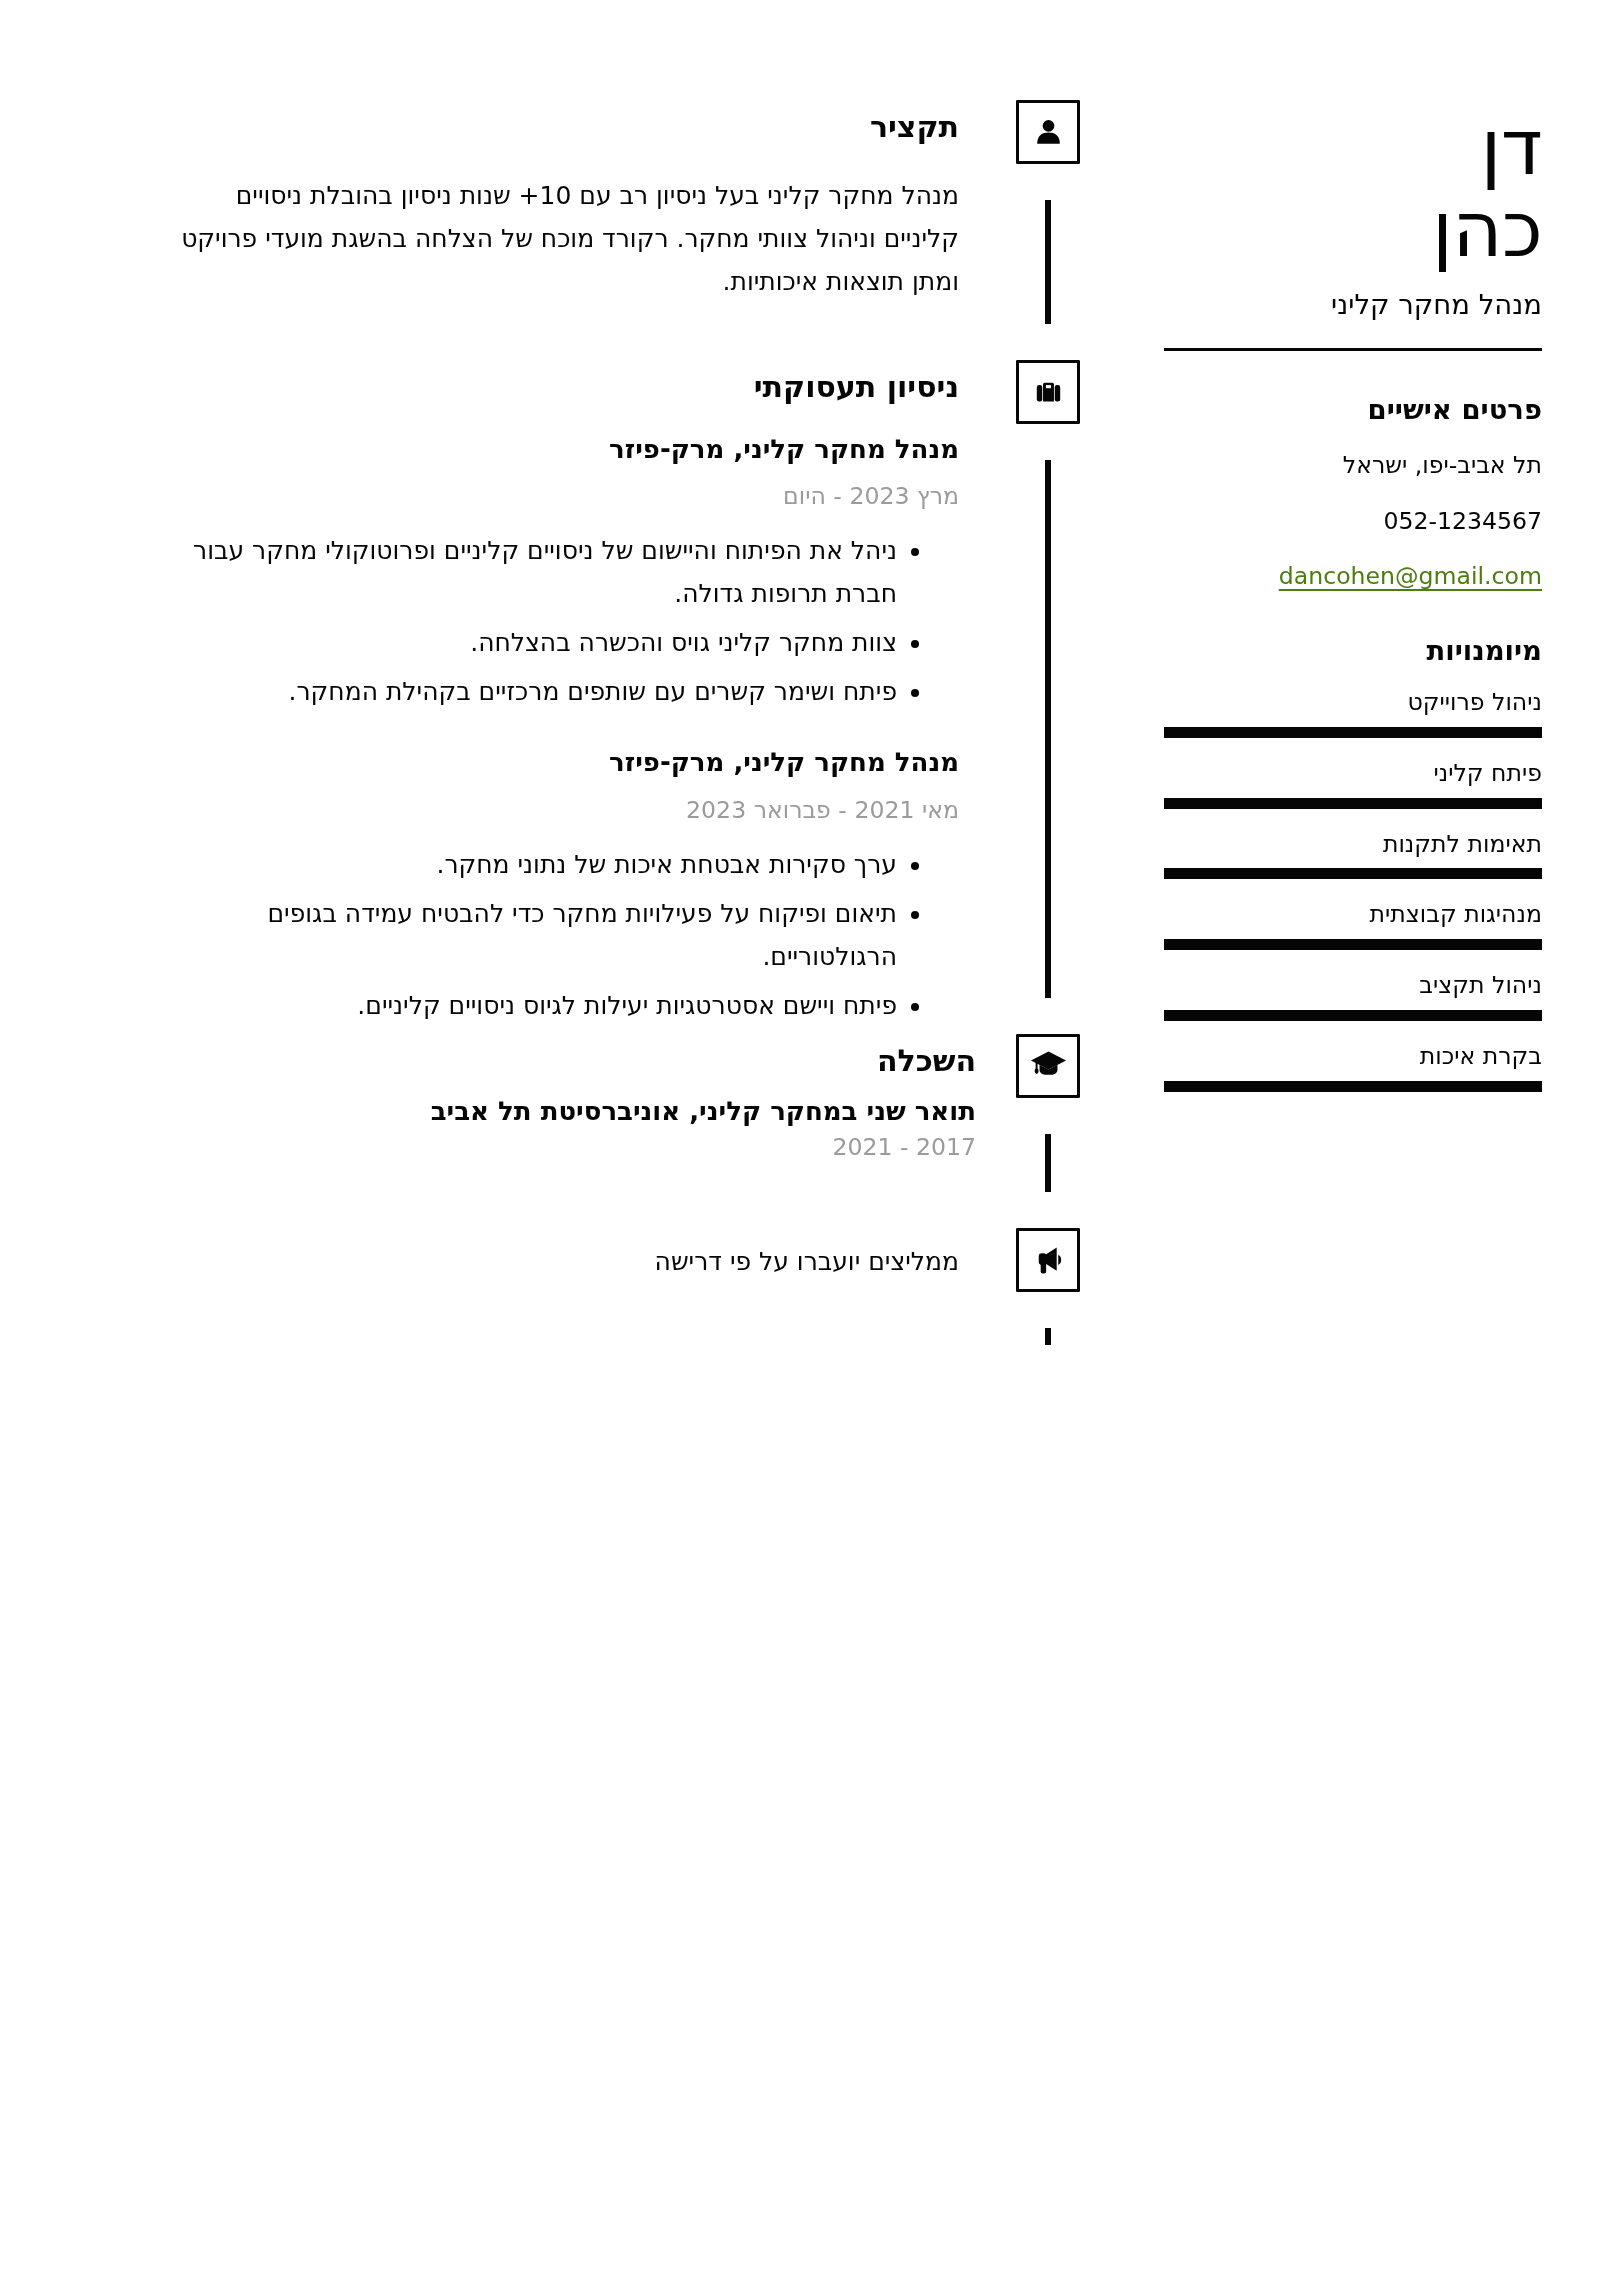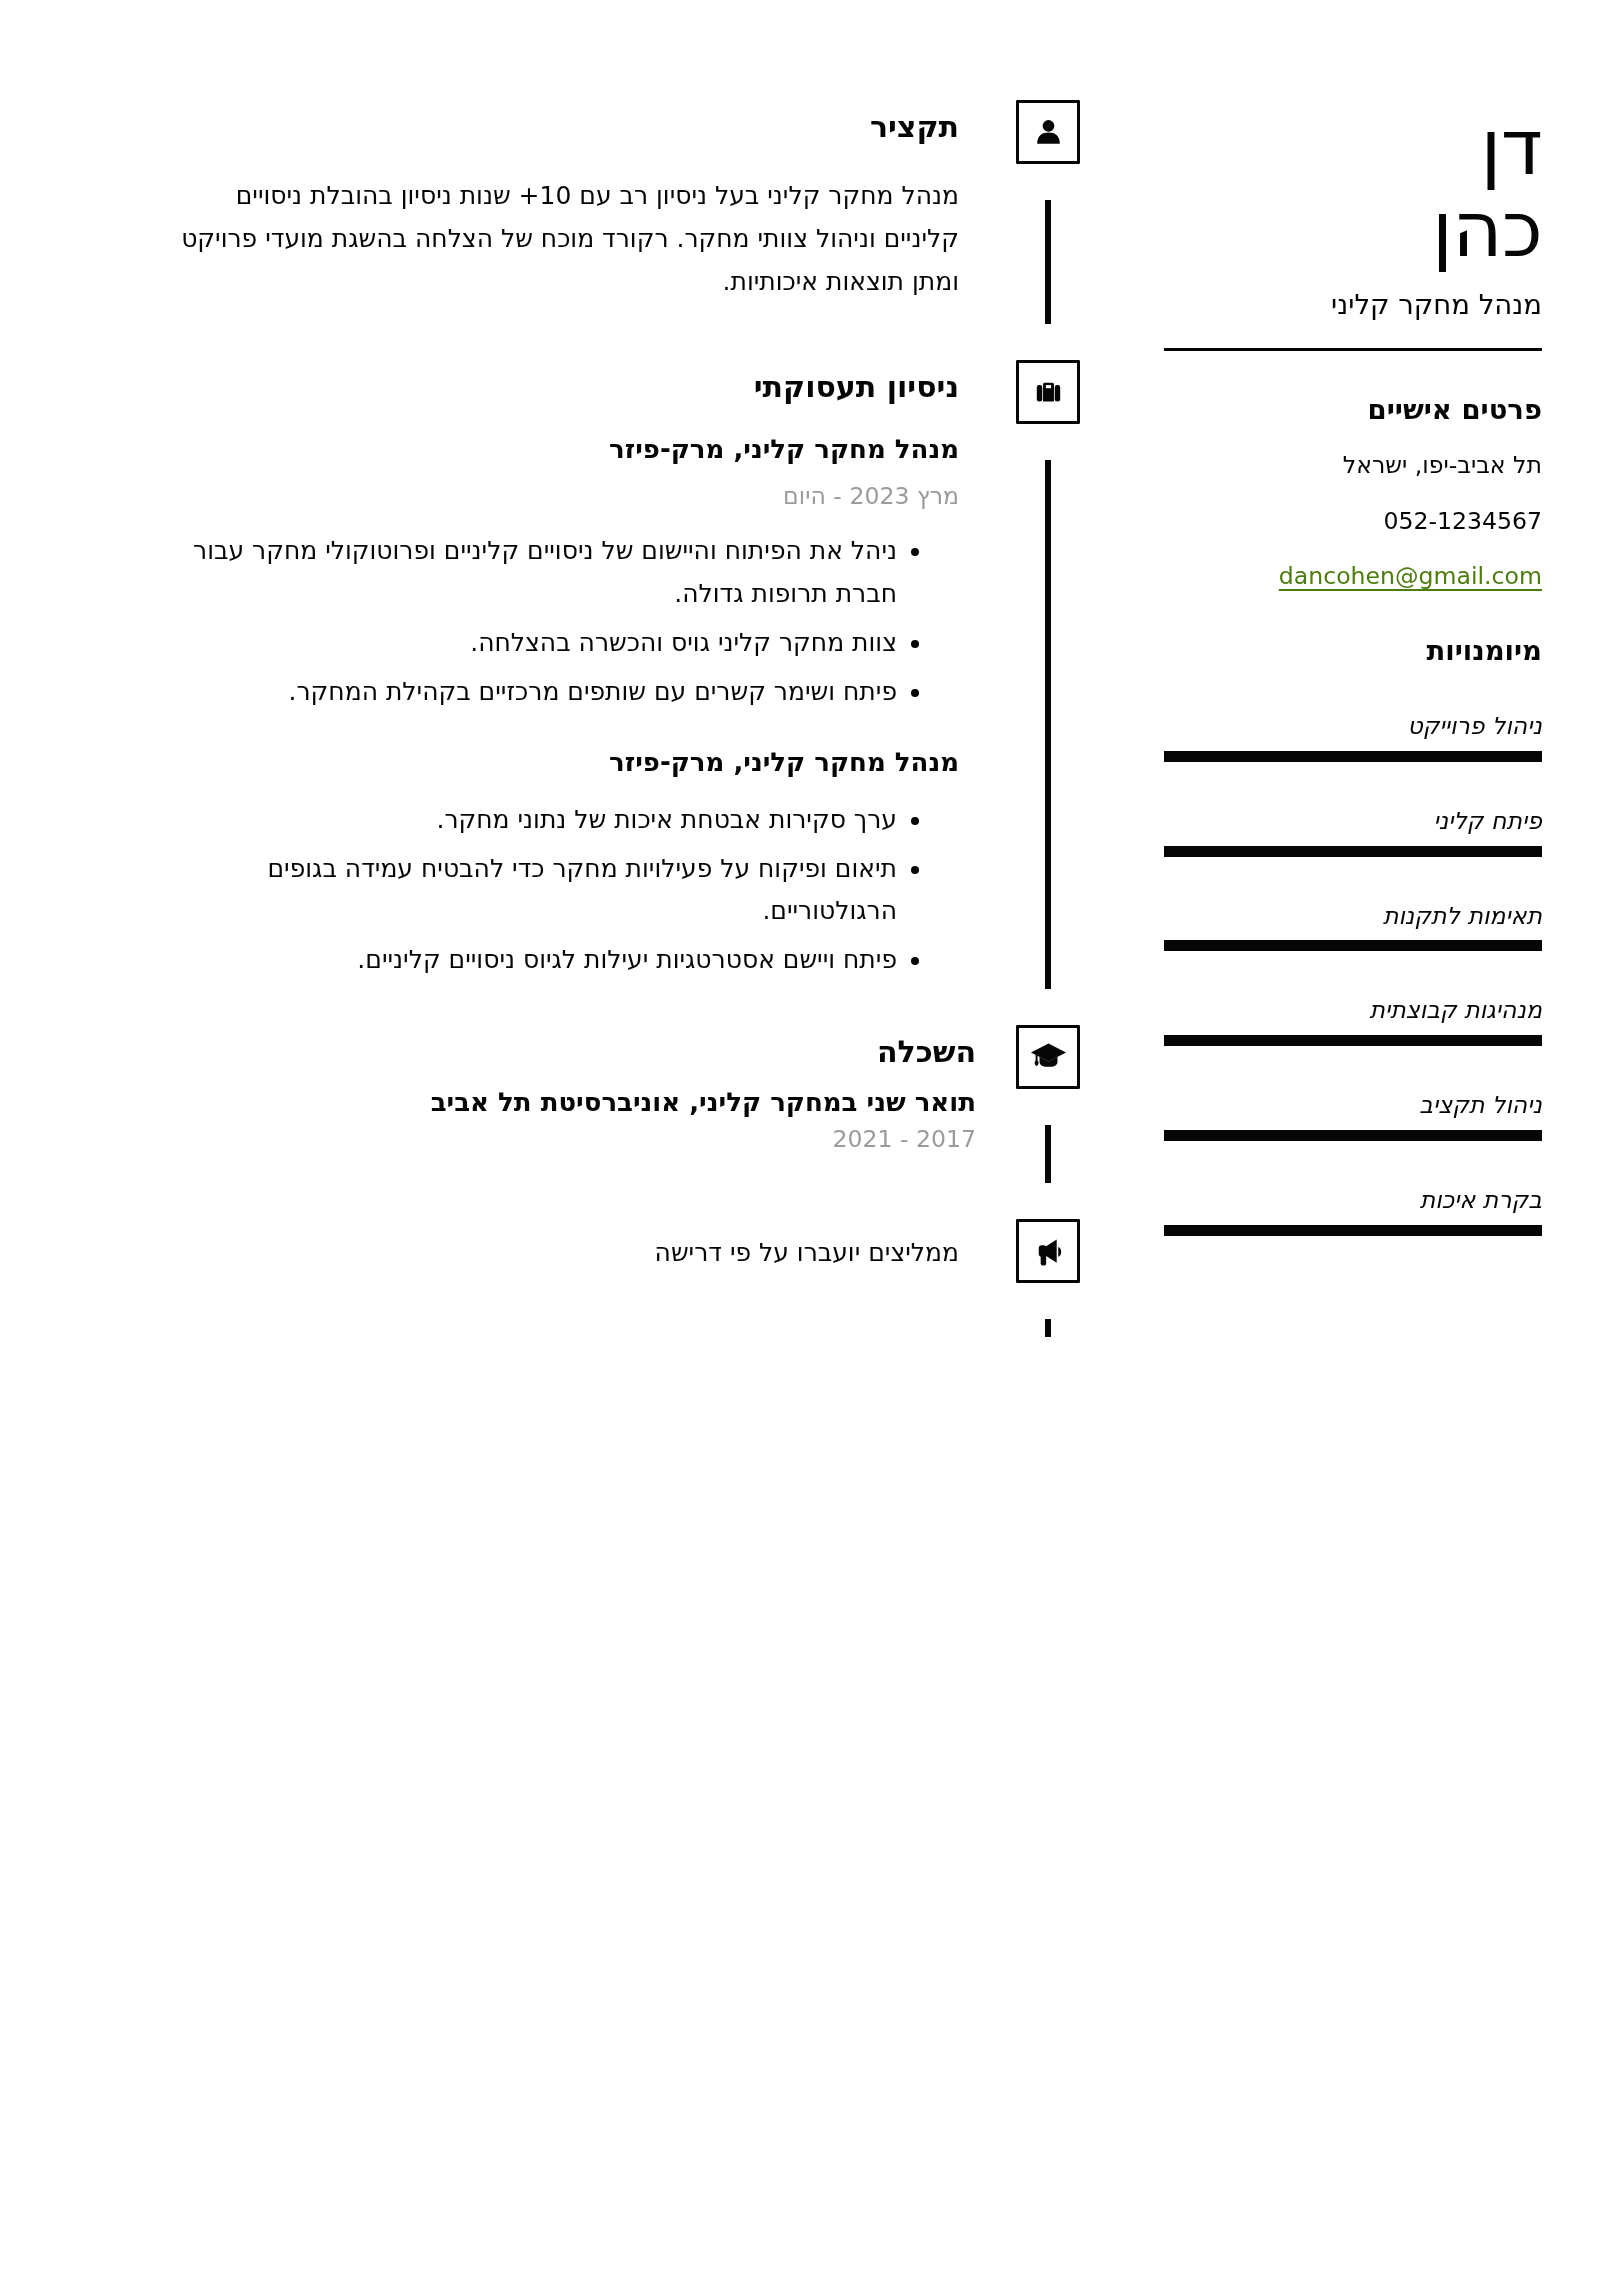--- a/index.html
+++ b/index.html
@@ -25,21 +25,21 @@
     padding-top: 107px;
     box-sizing: border-box;
   }
   .name { font-size: 77px; line-height: 1.06; font-weight: 400; letter-spacing: -0.7px; }
   .person-title { font-size: 27.5px; line-height: 1.25; margin-top: 17px; }
   .divider { height: 3.9px; background: #060606; margin-top: 26px; width: 100%; }
   .side-heading { font-size: 27.5px; font-weight: 700; line-height: 1.2; margin-top: 42px; }
   .contact-item { font-size: 23.6px; line-height: 1.32; margin-top: 24px; }
   .contact-item a { color: #4d7c0f; text-underline-offset: 4.6px; }
   .skills-list { margin-top: 6.5px; }
-  .skill { margin-top: 44px; font-style: italic; }
+  .skill { margin-top: 20px; }
   .skill-label { font-size: 23.6px; line-height: 1.3; }
   .skill-track { margin-top: 9.2px; width: 100%; }
   .skill-fill { height: 11px; background: #060606; width: 100%; }
 
   
   .main {
     flex: 1 1 auto;
     margin-inline-start: 84px; 
     margin-inline-end: 174px;   
     padding-top: 100px;
@@ -178,20 +178,21 @@
           <div class="job-dates">מרץ 2023 - היום</div>
           <ul class="bullets">
             <li>ניהל את הפיתוח והיישום של ניסויים קליניים ופרוטוקולי מחקר עבור חברת תרופות גדולה.</li>
             <li>צוות מחקר קליני גויס והכשרה בהצלחה.</li>
             <li>פיתח ושימר קשרים עם שותפים מרכזיים בקהילת המחקר.</li>
           </ul>
         </div>
 
         <div class="job">
           <div class="job-title">מנהל מחקר קליני, מרק-פיזר</div>
+          <div class="job-dates">מאי 2021 - פברואר 2023</div>
           <ul class="bullets">
             <li>ערך סקירות אבטחת איכות של נתוני מחקר.</li>
             <li>תיאום ופיקוח על פעילויות מחקר כדי להבטיח עמידה בגופים הרגולטוריים.</li>
             <li>פיתח ויישם אסטרטגיות יעילות לגיוס ניסויים קליניים.</li>
           </ul>
         </div>
       </div>
     </section>
 
     <section class="sec sec-education">

